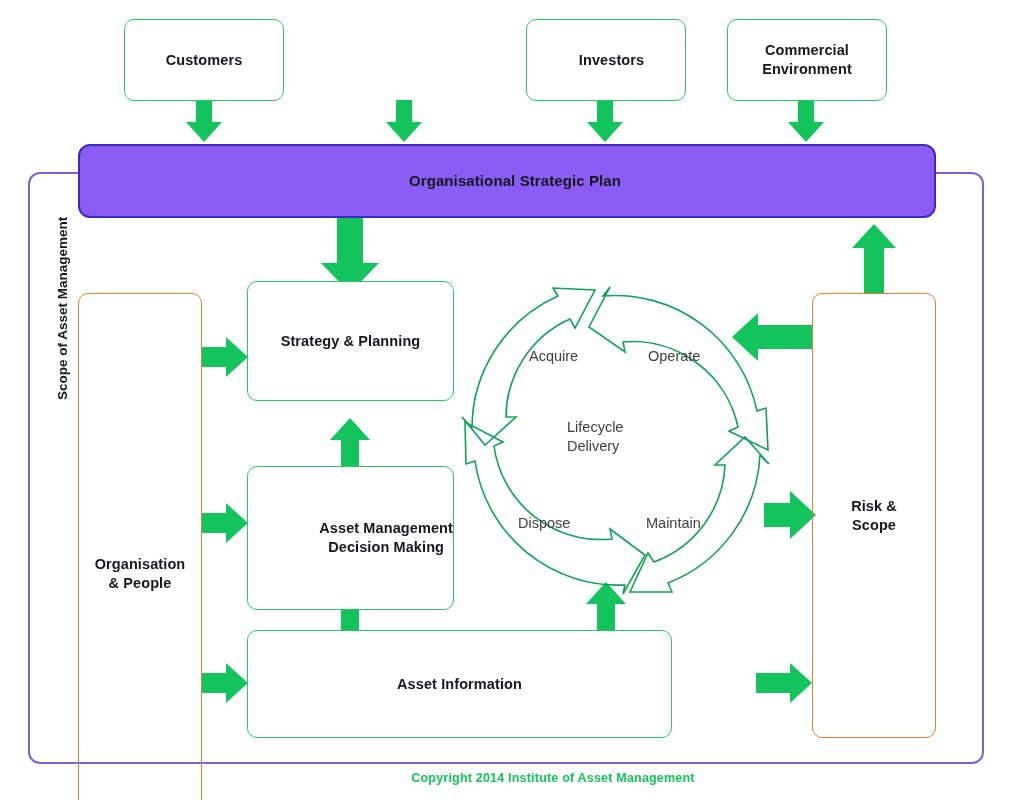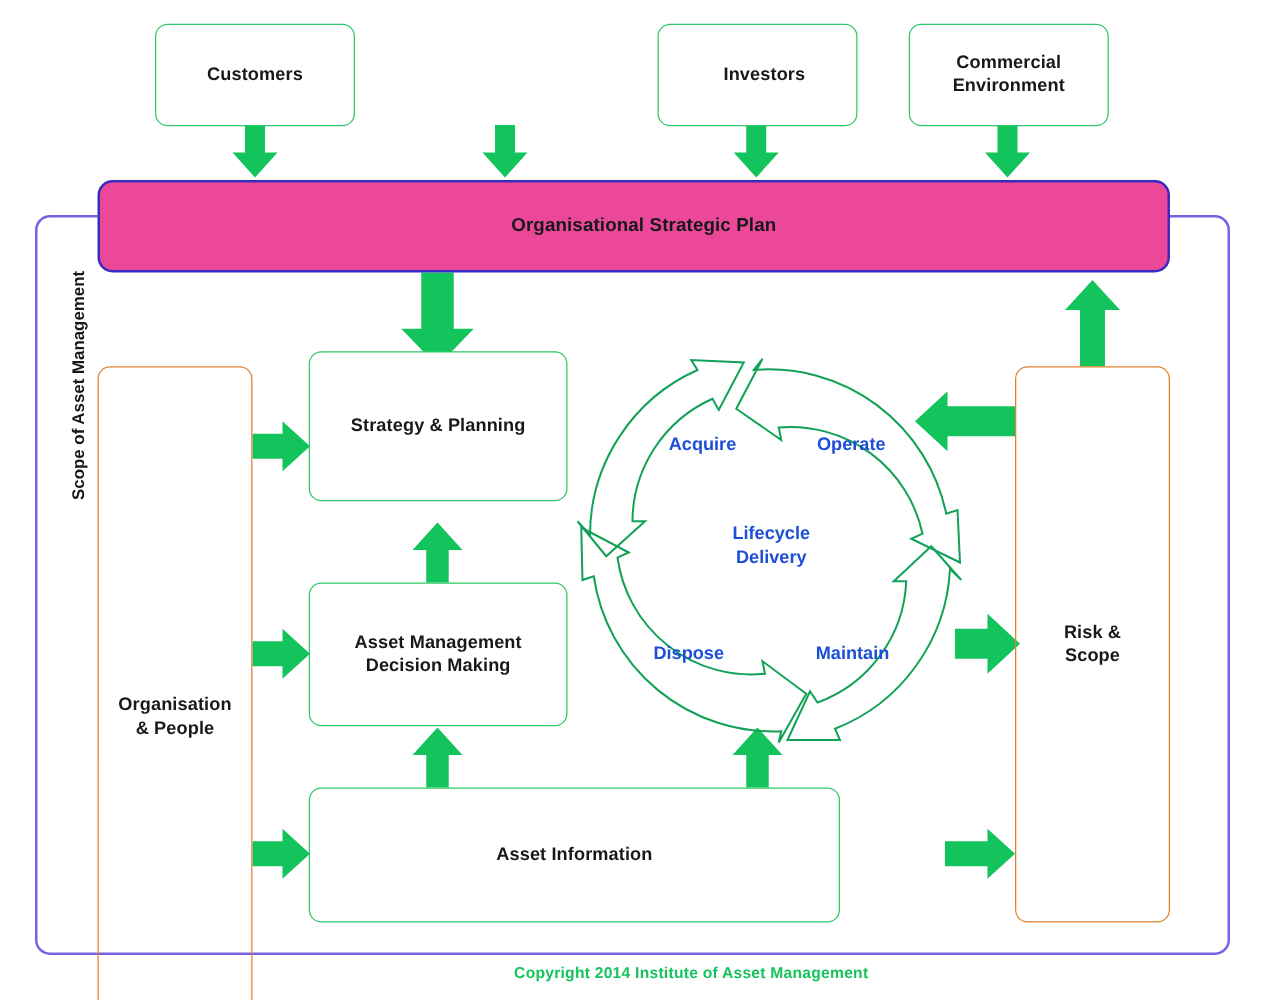--- a/index.html
+++ b/index.html
@@ -51,29 +51,28 @@
   .orange-box {
     border: 1.6px solid #e0802f;
     border-radius: 10px;
     font-size: 14.5px;
     background: transparent;
   }
   .osp-box {
     border: 2px solid #3a2bc0;
     border-radius: 12px;
     font-size: 15px;
-    background: #ec4899;
+    background: #8b5cf6;
     padding-left: 16px;
   }
   .cycle-label {
     position: absolute;
-    color: #1d4ed8;
-    font-weight: bold;
-    font-size: 14.5px;
-    text-align: center;
+    color: #404040;
+    font-weight: normal;
+    font-size: 14.5px;
     line-height: 1.28;
     white-space: nowrap;
   }
   .scope-label {
     position: absolute;
     color: #17181c;
     font-weight: bold;
     font-size: 13.5px;
     white-space: nowrap;
     transform-origin: left top;
@@ -228,21 +227,21 @@
     <div>
       <span>Risk &amp;</span>
       <span>Scope</span>
     </div>
   </div>
 
   <div class="node green-box" style="left:247px; top:281px; width:207px; height:120px;">
     <span>Strategy &amp; Planning</span>
   </div>
 
-  <div class="node green-box" style="left:247px; top:466px; width:207px; height:115px;">
+  <div class="node green-box" style="left:247px; top:466px; width:207px; height:144px;justify-content:flex-end;">
     <div>
       <span>Asset Management</span>
       <span>Decision Making</span>
     </div>
   </div>
 
   <div class="node green-box" style="left:247px; top:630px; width:425px; height:108px;">
     <span>Asset Information</span>
   </div>
 

